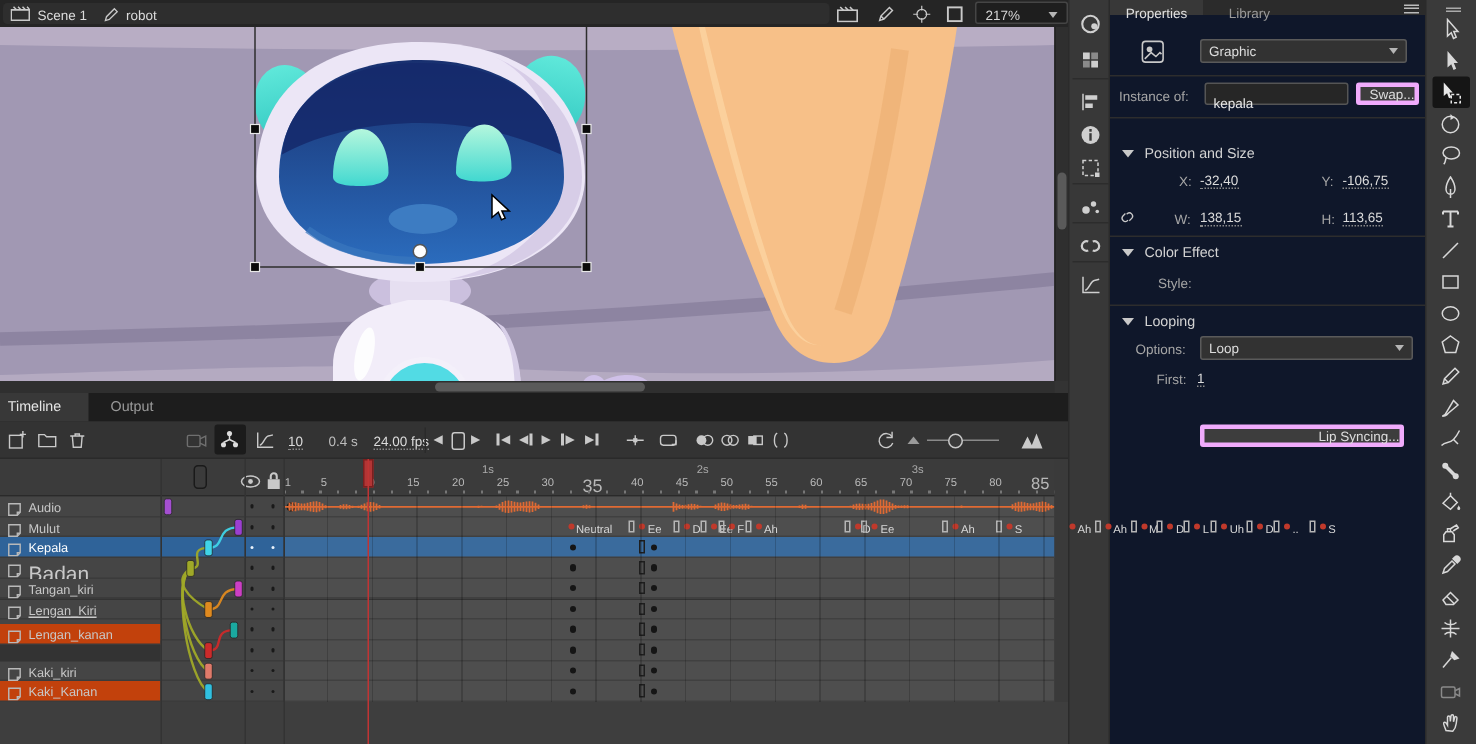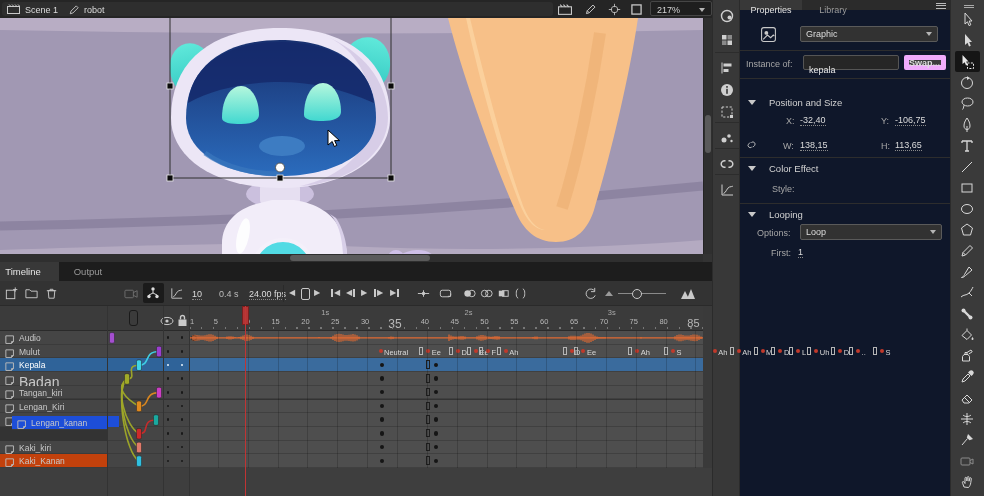--- a/index.html
+++ b/index.html
@@ -4,23 +4,23 @@
 <style>
   html,body{margin:0;padding:0;background:#1a1a1a;}
   #app{position:relative;width:984px;height:496px;overflow:hidden;background:#333;
        font-family:"Liberation Sans",sans-serif;-webkit-font-smoothing:antialiased;}
   .abs{position:absolute;}
   .txt{color:#c9c9c9;font-size:9px;line-height:1;}
   .hot{border-bottom:1px dotted #8a8a8a;color:#dcdcdc;}
   .chev{width:0;height:0;border-left:3px solid transparent;border-right:3px solid transparent;border-top:4px solid #b5b5b5;}
   .dd{background:#323232;border:1px solid #5a5a5a;border-radius:2px;color:#ddd;font-size:9px;
       display:flex;align-items:center;justify-content:space-between;padding:0 5px;box-sizing:border-box;}
-  .btn{background:#3d3d3d;border:5px solid #f0abfc;border-radius:2px;color:#ddd;font-size:9px;
-      display:flex;align-items:center;justify-content:flex-start;box-sizing:border-box;font-weight:bold;}
-  .sect{color:#d2d2d2;font-size:9.5px;display:flex;align-items:center;gap:13px;}
+  .btn{background:#3d3d3d;border:3px solid #f0abfc;border-radius:2px;color:#ddd;font-size:9px;
+      display:flex;align-items:center;justify-content:flex-end;box-sizing:border-box;}
+  .sect{color:#d2d2d2;font-size:9.5px;display:flex;align-items:center;gap:7px;}
   .tri-down{width:0;height:0;border-left:4px solid transparent;border-right:4px solid transparent;border-top:5px solid #c9c9c9;}
   .lbl{color:#a6a6a6;font-size:9px;}
   svg{display:block;}
 </style>
 </head>
 <body>
 
 <div id="app">
 
   <div class="abs" style="left:0;top:0;width:712px;height:18px;background:#252525;border-bottom:1px solid #141414;">
@@ -357,20 +357,23 @@
       <div class="tri-down"></div>
       <span>Looping</span>
     </div>
     <span class="abs lbl" style="left:17px;top:228px">Options:</span>
     <div class="abs dd" style="left:60px;top:224px;width:142px;height:16px;">
       <span>Loop</span>
       <div class="chev"></div>
     </div>
     <span class="abs lbl" style="left:31px;top:248px">First:</span>
     <span class="abs txt hot" style="left:58px;top:248px">1</span>
+    <div class="abs btn" style="left:60px;top:283px;width:136px;height:15px;">
+      <span>Lip Syncing...</span>
+    </div>
   </div>
 
   <div class="abs" style="left:950px;top:0;width:34px;height:496px;background:#3a3a3a;border-left:1px solid #2b2b2b;box-sizing:border-box;" id="tools">
     <div class="abs" style="left:13px;top:3px;width:10px;height:7px">
       <div style="height:1px;background:#aaa;margin:1.5px 0"></div>
       <div style="height:1px;background:#aaa;margin:1.5px 0"></div>
     </div>
   <svg width="16" height="16" viewBox="0 0 16 16" style="position: absolute; left: 8px; top: 12px;">
         <path d="M6 1 L6 12 L8.5 9.8 L10 13.6 L11.8 12.8 L10.2 9 L13 9 Z" fill="none" stroke="#d8d8d8"></path>
       </svg>
@@ -600,21 +603,21 @@
       <div style="position: absolute; left: 237.26px; top: 2px; width: 4px; height: 8.5px; border: 1px solid rgb(30, 30, 30); box-sizing: border-box;"></div>
       <div style="position: absolute; left: 244.73px; top: 4.3px; width: 4.4px; height: 4.4px; border-radius: 50%; background: rgb(21, 21, 21);"></div>
     </div>
     <div style="position: absolute; left: 0px; top: 399.5px; width: 107px; height: 13.7px; background: rgb(69, 69, 69); border-bottom: 1px solid rgb(59, 59, 59); box-sizing: border-box;">
       <svg width="14" height="11" viewBox="0 0 14 11" style="position: absolute; left: 3px; top: 2px;">
         <g transform="scale(0.95)">
           <path d="M3 3 L11 3 L11 9 L9 11 L3 11 Z" fill="none" stroke="#b9b9b9"></path>
           <path d="M11 9 L9 9 L9 11" fill="none" stroke="#b9b9b9"></path>
         </g>
       </svg>
-      <span class="txt" style="position: absolute; left: 19px; top: 3px; font-size: 8.5px; color: rgb(200, 200, 200);">Lengan_Kiri</span>
+      <span class="txt" style="position: absolute; left: 19px; top: 3px; font-size: 8.5px; color: rgb(200, 200, 200); text-decoration: underline;">Lengan_Kiri</span>
     </div>
     <div style="position: absolute; left: 107px; top: 399.5px; width: 56px; height: 13.7px; background: rgb(69, 69, 69); border-bottom: 1px solid rgb(59, 59, 59); box-sizing: border-box;"></div>
     <div style="position: absolute; left: 163px; top: 399.5px; width: 26px; height: 13.7px; background: rgb(69, 69, 69); border-bottom: 1px solid rgb(59, 59, 59); box-sizing: border-box;">
       <div style="position: absolute; left: 3.5px; top: 5.3px; width: 2.6px; height: 2.6px; border-radius: 50%; background: rgb(25, 25, 25);"></div>
       <div style="position: absolute; left: 17.5px; top: 5.3px; width: 2.6px; height: 2.6px; border-radius: 50%; background: rgb(25, 25, 25);"></div>
     </div>
     <div style="position: absolute; left: 189px; top: 399.5px; width: 514px; height: 13.7px; background: rgb(78, 78, 78); border-bottom: 1px solid rgb(64, 64, 64); box-sizing: border-box;">
       <div style="position: absolute; left: 190.5px; top: 4.3px; width: 4.4px; height: 4.4px; border-radius: 50%; background: rgb(21, 21, 21);"></div>
       <div style="position: absolute; left: 237.26px; top: 2px; width: 4px; height: 8.5px; border: 1px solid rgb(30, 30, 30); box-sizing: border-box;"></div>
       <div style="position: absolute; left: 244.73px; top: 4.3px; width: 4.4px; height: 4.4px; border-radius: 50%; background: rgb(21, 21, 21);"></div>
@@ -631,21 +634,21 @@
     <div style="position: absolute; left: 107px; top: 413.2px; width: 56px; height: 13.7px; background: rgb(69, 69, 69); border-bottom: 1px solid rgb(59, 59, 59); box-sizing: border-box;"></div>
     <div style="position: absolute; left: 163px; top: 413.2px; width: 26px; height: 13.7px; background: rgb(69, 69, 69); border-bottom: 1px solid rgb(59, 59, 59); box-sizing: border-box;">
       <div style="position: absolute; left: 3.5px; top: 5.3px; width: 2.6px; height: 2.6px; border-radius: 50%; background: rgb(25, 25, 25);"></div>
       <div style="position: absolute; left: 17.5px; top: 5.3px; width: 2.6px; height: 2.6px; border-radius: 50%; background: rgb(25, 25, 25);"></div>
     </div>
     <div style="position: absolute; left: 189px; top: 413.2px; width: 514px; height: 13.7px; background: rgb(78, 78, 78); border-bottom: 1px solid rgb(64, 64, 64); box-sizing: border-box;">
       <div style="position: absolute; left: 190.5px; top: 4.3px; width: 4.4px; height: 4.4px; border-radius: 50%; background: rgb(21, 21, 21);"></div>
       <div style="position: absolute; left: 237.26px; top: 2px; width: 4px; height: 8.5px; border: 1px solid rgb(30, 30, 30); box-sizing: border-box;"></div>
       <div style="position: absolute; left: 244.73px; top: 4.3px; width: 4.4px; height: 4.4px; border-radius: 50%; background: rgb(21, 21, 21);"></div>
     </div>
-    <div style="position: absolute; left: 0px; top: 416px; width: 107px; height: 13.7px; background: #1d4ed8; border-bottom: 1px solid rgb(59, 59, 59); box-sizing: border-box; margin-left: 12px;">
+    <div style="position: absolute; left: 0px; top: 416px; width: 107px; height: 13.7px; background: #c2410c; border-bottom: 1px solid rgb(59, 59, 59); box-sizing: border-box;">
       <svg width="14" height="11" viewBox="0 0 14 11" style="position: absolute; left: 3px; top: 2px;">
         <g transform="scale(0.95)">
           <path d="M3 3 L11 3 L11 9 L9 11 L3 11 Z" fill="none" stroke="#b9b9b9"></path>
           <path d="M11 9 L9 9 L9 11" fill="none" stroke="#b9b9b9"></path>
         </g>
       </svg>
       <span class="txt" style="position: absolute; left: 19px; top: 3px; font-size: 8.5px; color: rgb(200, 200, 200);">Lengan_kanan</span>
     </div>
     <div style="position: absolute; left: 107px; top: 426.9px; width: 56px; height: 13.7px; background: rgb(69, 69, 69); border-bottom: 1px solid rgb(59, 59, 59); box-sizing: border-box;"></div>
     <div style="position: absolute; left: 163px; top: 426.9px; width: 26px; height: 13.7px; background: rgb(69, 69, 69); border-bottom: 1px solid rgb(59, 59, 59); box-sizing: border-box;">

